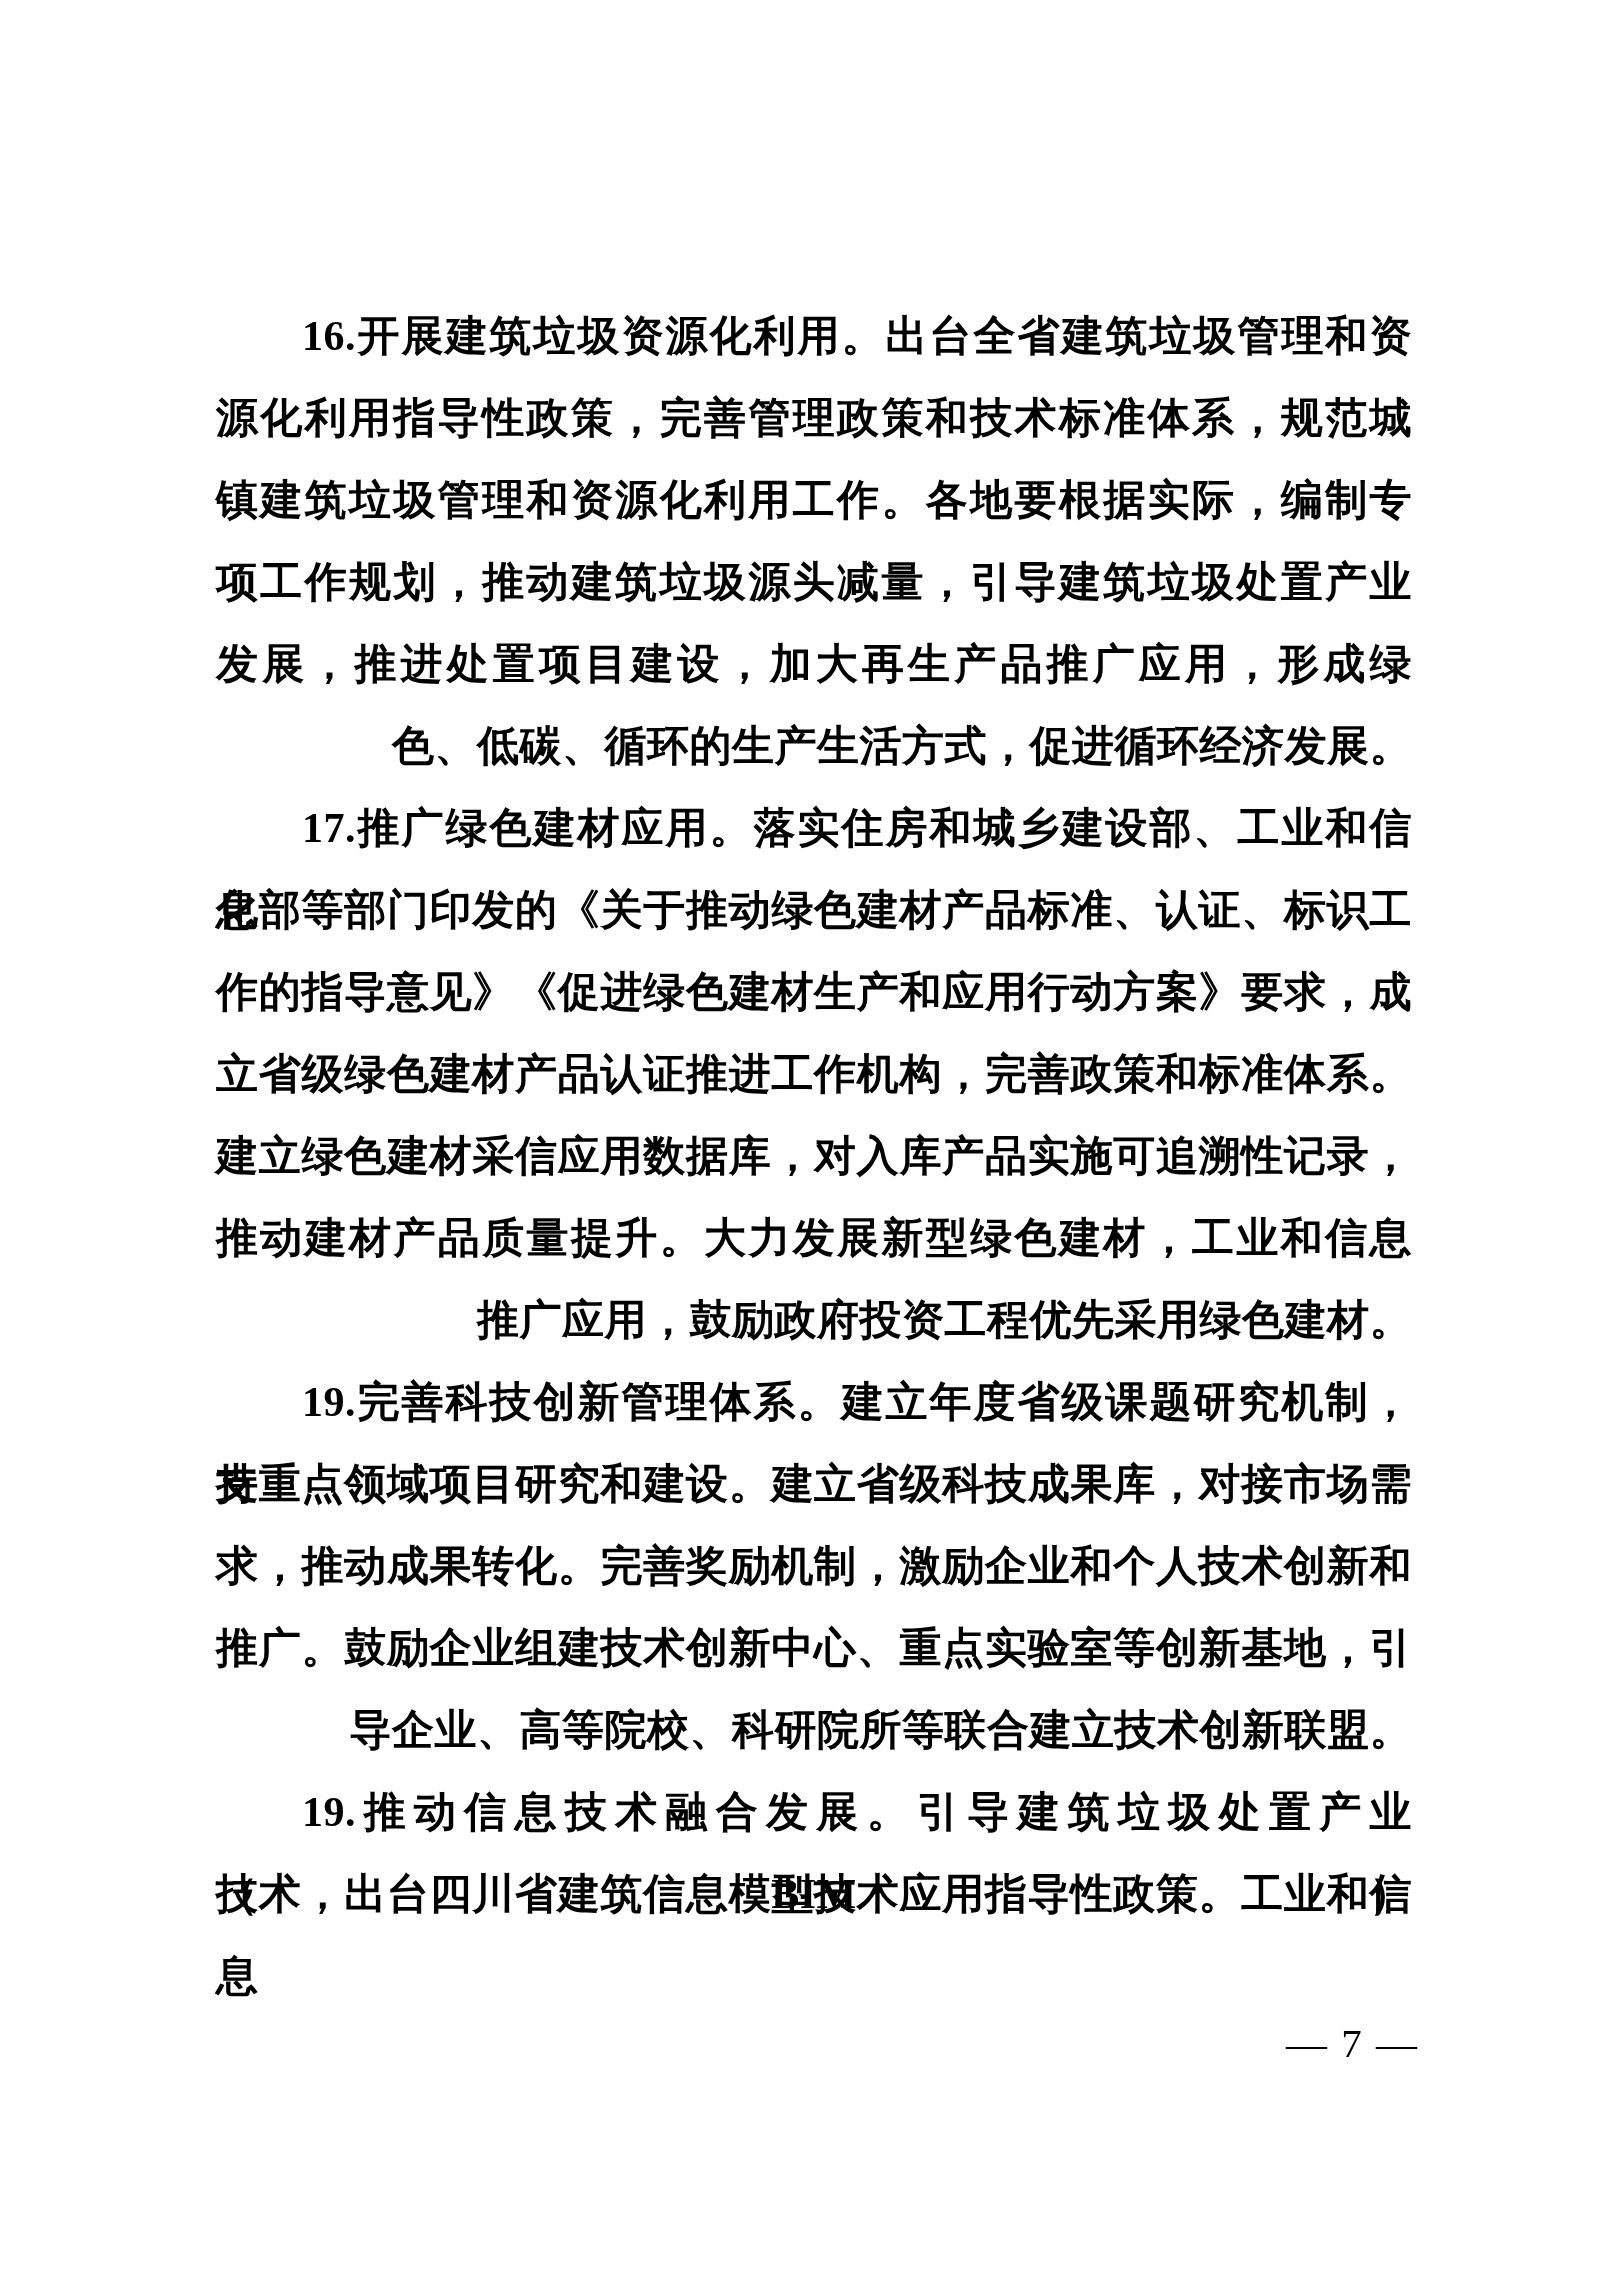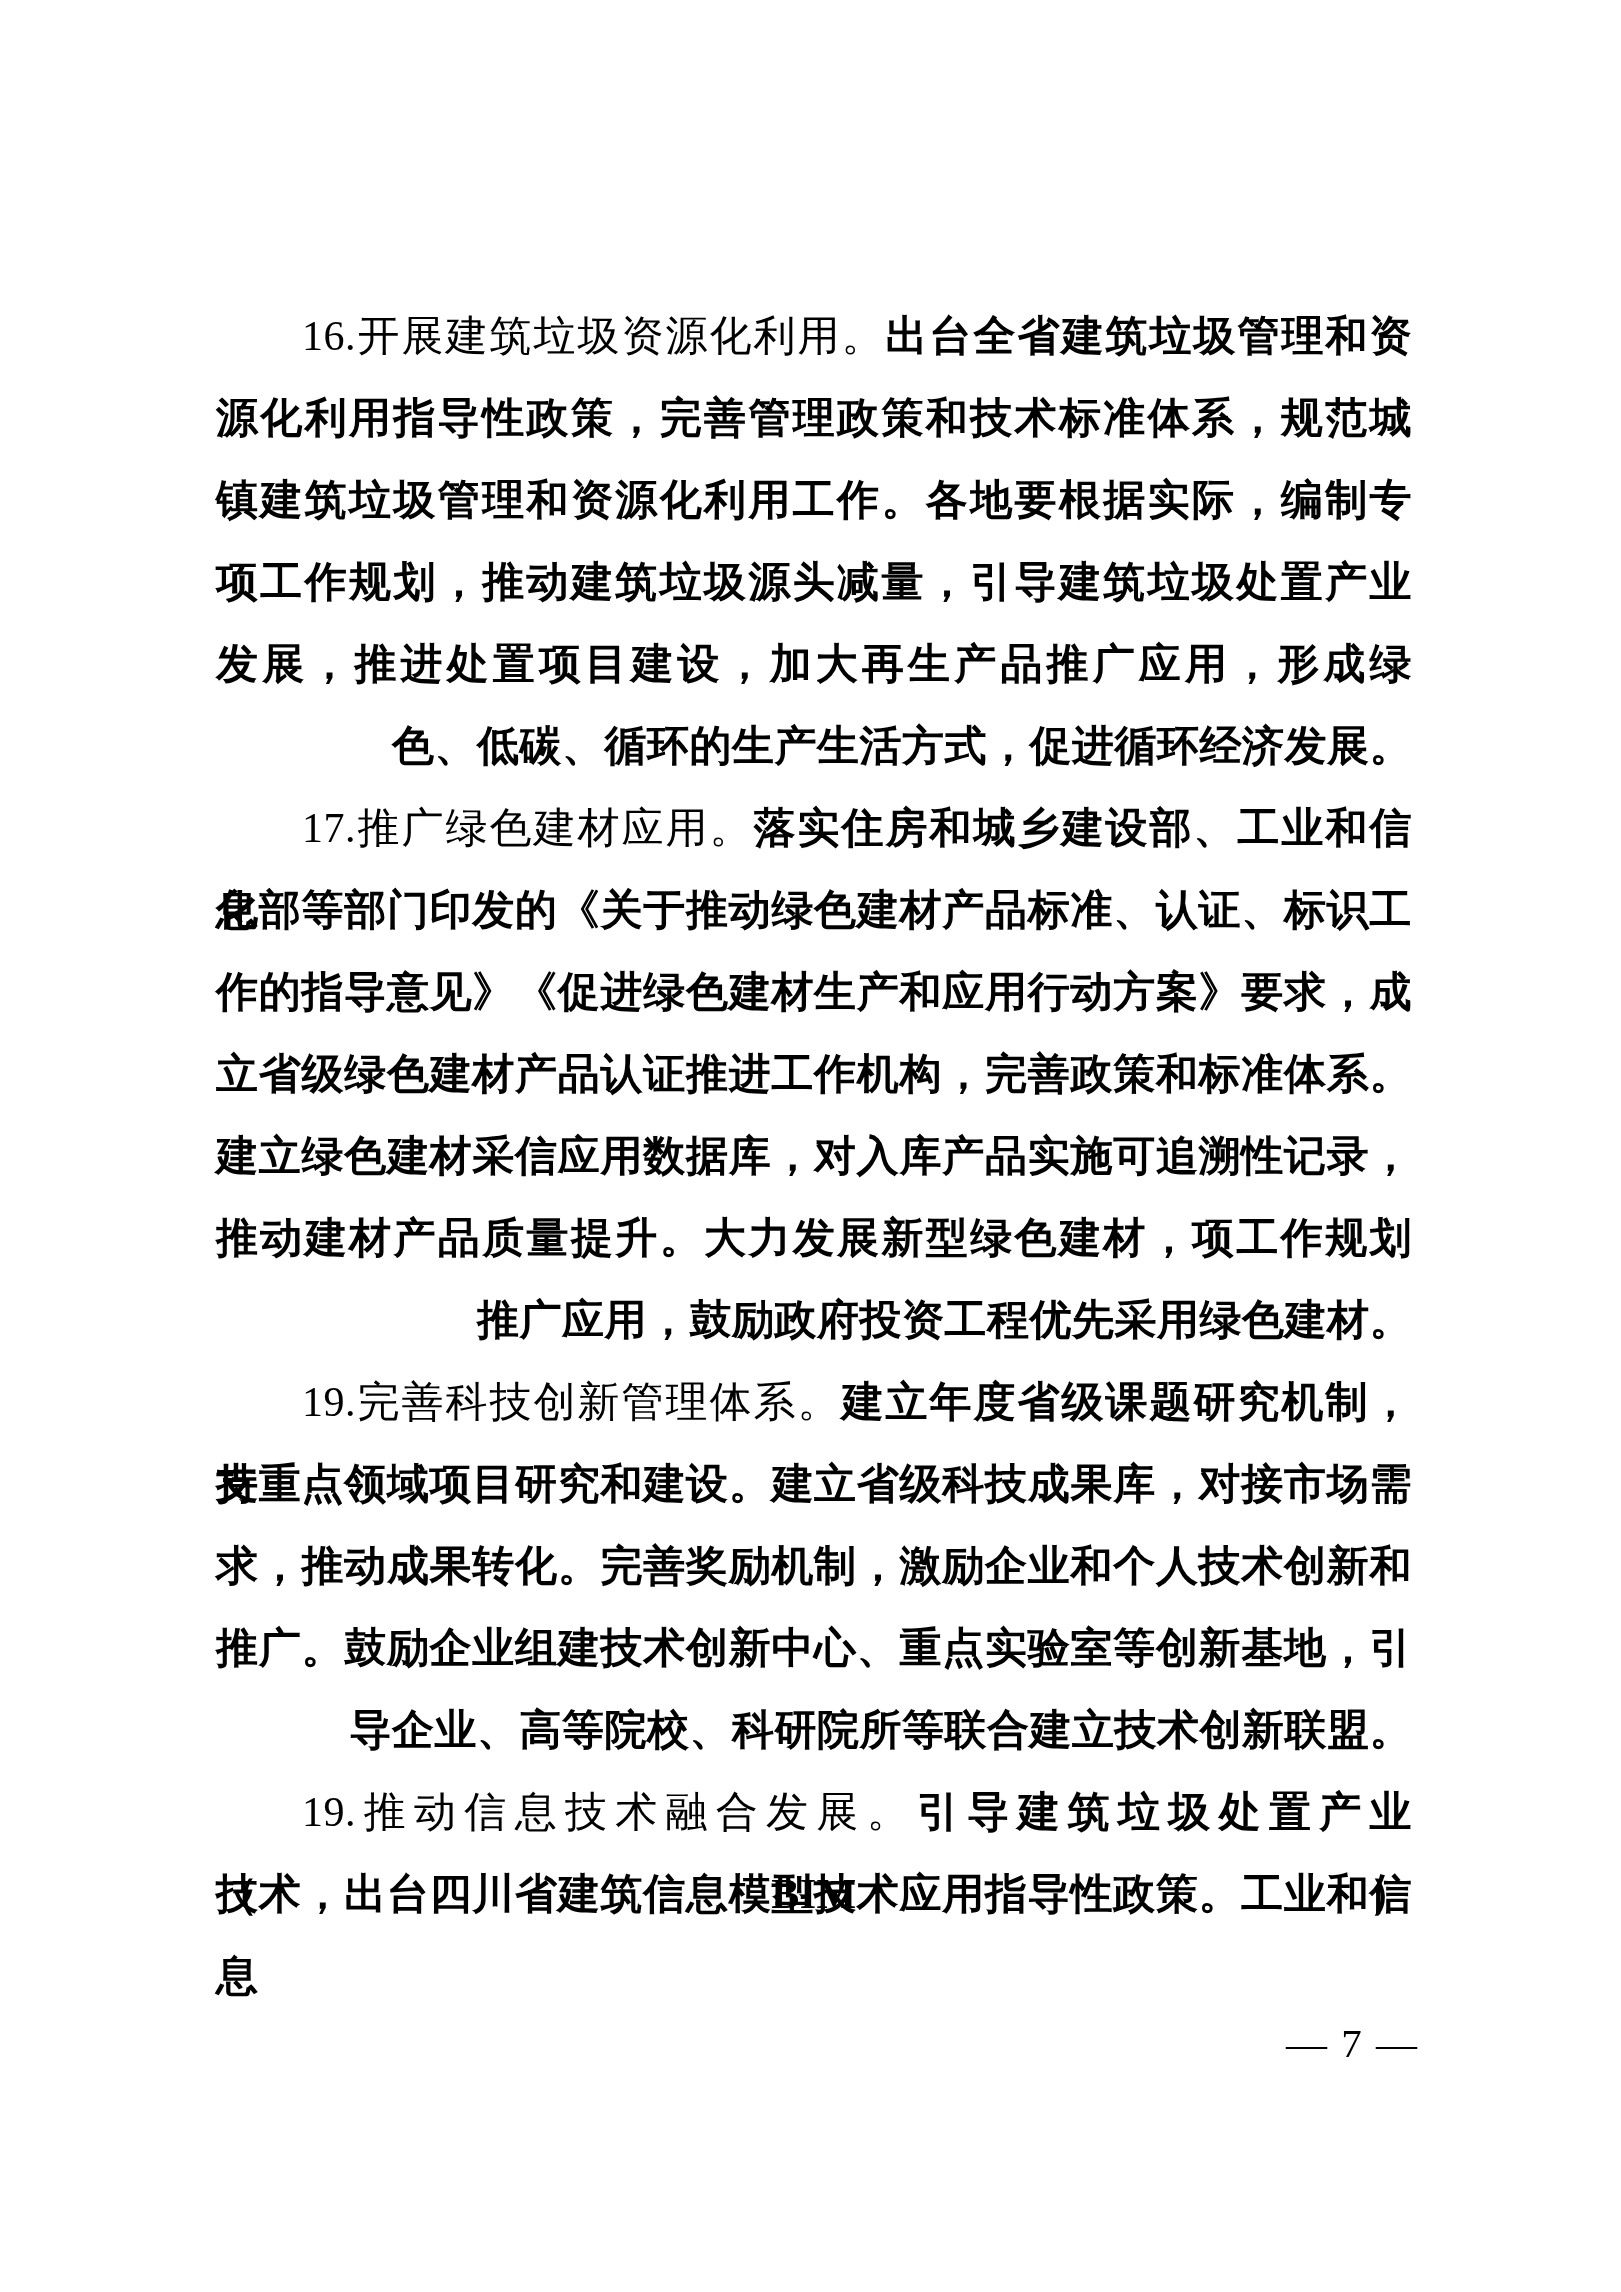--- a/index.html
+++ b/index.html
@@ -27,21 +27,21 @@
     white-space: nowrap;
     text-align: right;
   }
   .line.fill {
     white-space: normal;
     text-align: justify;
     text-align-last: justify;
   }
   .line.indent { text-indent: 86px; }
   .seg { font-weight: 700; }
-  .seg.bold { font-weight: 400; }
+  .seg.bold { font-weight: 700; }
   .page-number {
     position: absolute;
     top: 2009px;
     right: 202px;
     height: 69px;
     line-height: 69px;
     font-size: 41px;
     letter-spacing: 2px;
     white-space: nowrap;
   }
@@ -58,21 +58,21 @@
         <div class="line fill"><span class="seg">项工作规划，推动建筑垃圾源头减量，引导建筑垃圾处置产业</span></div>
         <div class="line fill"><span class="seg">发展，推进处置项目建设，加大再生产品推广应用，形成绿</span></div>
         <div class="line"><span class="seg">色、低碳、循环的生产生活方式，促进循环经济发展。</span></div>
       </div>
       <div class="paragraph">
         <div class="line indent fill"><span class="seg bold">17.推广绿色建材应用。</span><span class="seg">落实住房和城乡建设部、工业和信息</span></div>
         <div class="line fill"><span class="seg">化部等部门印发的《关于推动绿色建材产品标准、认证、标识工</span></div>
         <div class="line fill"><span class="seg">作的指导意见》《促进绿色建材生产和应用行动方案》要求，成</span></div>
         <div class="line fill"><span class="seg">立省级绿色建材产品认证推进工作机构，完善政策和标准体系。</span></div>
         <div class="line fill"><span class="seg">建立绿色建材采信应用数据库，对入库产品实施可追溯性记录，</span></div>
-        <div class="line fill"><span class="seg">推动建材产品质量提升。大力发展新型绿色建材，项工作规划</span></div>
+        <div class="line fill"><span class="seg">推动建材产品质量提升。大力发展新型绿色建材，工业和信息</span></div>
         <div class="line"><span class="seg">推广应用，鼓励政府投资工程优先采用绿色建材。</span></div>
       </div>
       <div class="paragraph">
         <div class="line indent fill"><span class="seg bold">19.完善科技创新管理体系。</span><span class="seg">建立年度省级课题研究机制，支</span></div>
         <div class="line fill"><span class="seg">持重点领域项目研究和建设。建立省级科技成果库，对接市场需</span></div>
         <div class="line fill"><span class="seg">求，推动成果转化。完善奖励机制，激励企业和个人技术创新和</span></div>
         <div class="line fill"><span class="seg">推广。鼓励企业组建技术创新中心、重点实验室等创新基地，引</span></div>
         <div class="line"><span class="seg">导企业、高等院校、科研院所等联合建立技术创新联盟。</span></div>
       </div>
       <div class="paragraph">

